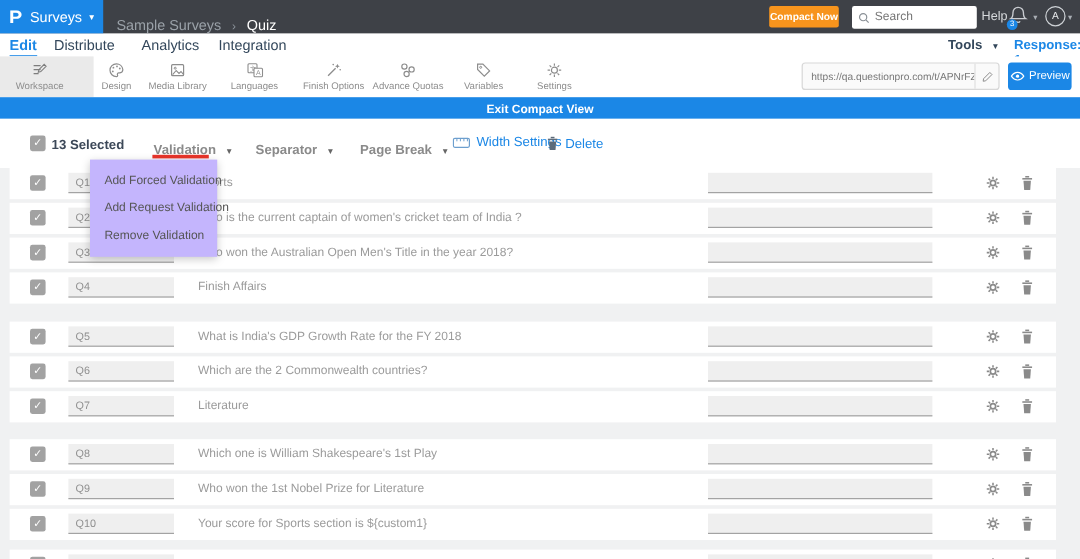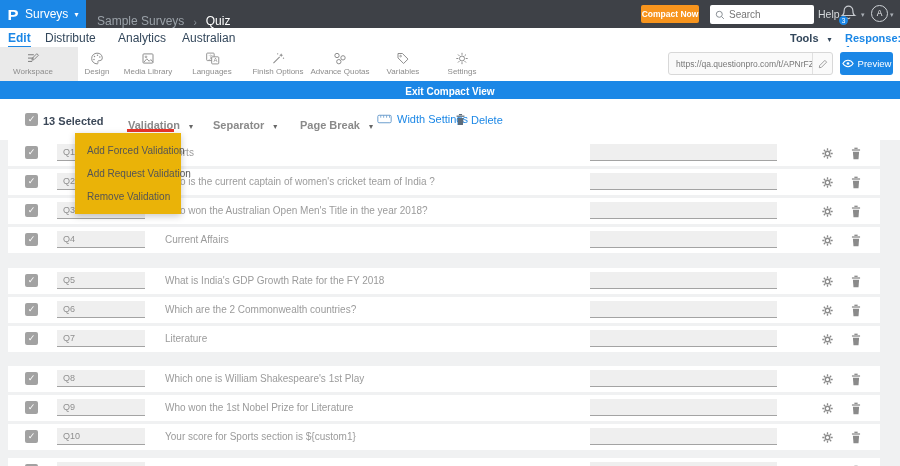--- a/index.html
+++ b/index.html
@@ -81,21 +81,21 @@
     border-bottom:1px solid #a3a3a3; font-size:9px; color:#8f8f8f; line-height:17px; padding-left:6px;
     cursor:text; }
   .qcode { left:49px; width:88px; }
   .ainput { left:582px; width:187px; }
   .qtext { position:absolute; left:157px; top:7px; font-size:10px; color:#9b9b9b; white-space:nowrap; }
   .rowicon { position:absolute; top:6px; cursor:pointer; }
   .rowicon.gear { left:813px; }
   .rowicon.trash { left:842px; }
 
   
-  .menu { position:absolute; left:75px; top:133px; width:106px; background:#eab308; z-index:10;
+  .menu { position:absolute; left:75px; top:133px; width:106px; background:#c4b5fd; z-index:10;
     box-shadow:0 2px 7px rgba(0,0,0,0.22); padding:6px 0; }
   .menu-item { font-size:10px; color:#555; padding:6px 0 6px 12px; cursor:pointer; white-space:nowrap; }
 </style>
 </head>
 <body>
 
 <div class="page">
 
   <div class="topbar">
     <div class="brandbox">
@@ -126,21 +126,21 @@
     </div>
     <span class="bell-caret">▾</span>
     <div class="avatar">A</div>
     <span class="avatar-caret">▾</span>
   </div>
 
   <div class="navrow">
     <span class="navitem active" style="left:8px;font-weight:bold;">Edit</span>
     <span class="navitem" style="left:45px;">Distribute</span>
     <span class="navitem" style="left:118px;">Analytics</span>
-    <span class="navitem" style="left:182px;">Australian</span>
+    <span class="navitem" style="left:182px;">Integration</span>
     <span class="tools"><span>Tools</span> <span class="caret">▾</span></span>
     <span class="response">Response: 1</span>
   </div>
 
   <div class="icontoolbar">
 
     <div class="tb-item active" style="left:-12px; width:90px;">
       <svg width="16" height="15" viewBox="0 0 18 18">
         <path d="M3 4.5h7M3 8.5h7M3 12.5h5" stroke="#7d7d7d" stroke-width="1.2" fill="none"></path>
         <path d="M13.6 3.2l1.9 1.9-5.3 5.3-2.5.6.6-2.5z" stroke="#7d7d7d" stroke-width="1.1" fill="none"></path>
@@ -307,21 +307,21 @@
           </svg></span>
         <span class="rowicon trash"><svg width="12" height="13" viewBox="0 0 14 16">
             <rect x="5" y="0.8" width="4" height="1.6" fill="#8a8a8a"></rect>
             <rect x="2" y="2.9" width="10" height="1.6" fill="#8a8a8a"></rect>
             <path d="M3.2 5.8h7.6l-.7 9.4H3.9z" fill="#8a8a8a"></path>
           </svg></span>
       </div>
       <div class="qrow" style="top: 87px;">
         <span class="checkbox">✓</span>
         <div class="mini-input qcode">Q4</div>
-        <span class="qtext">Current Affairs</span>
+        <span class="qtext">Finish Affairs</span>
         <div class="mini-input ainput"></div>
         <span class="rowicon gear"><svg width="13" height="13" viewBox="0 0 18 18">
             <circle cx="9" cy="9" r="3.1" fill="none" stroke="#8a8a8a" stroke-width="2"></circle>
             <path d="M9 1.8v2.6M9 13.6v2.6M1.8 9h2.6M13.6 9h2.6M3.9 3.9l1.9 1.9M12.2 12.2l1.9 1.9M14.1 3.9l-1.9 1.9M5.8 12.2l-1.9 1.9" stroke="#8a8a8a" stroke-width="1.8"></path>
           </svg></span>
         <span class="rowicon trash"><svg width="12" height="13" viewBox="0 0 14 16">
             <rect x="5" y="0.8" width="4" height="1.6" fill="#8a8a8a"></rect>
             <rect x="2" y="2.9" width="10" height="1.6" fill="#8a8a8a"></rect>
             <path d="M3.2 5.8h7.6l-.7 9.4H3.9z" fill="#8a8a8a"></path>
           </svg></span>

